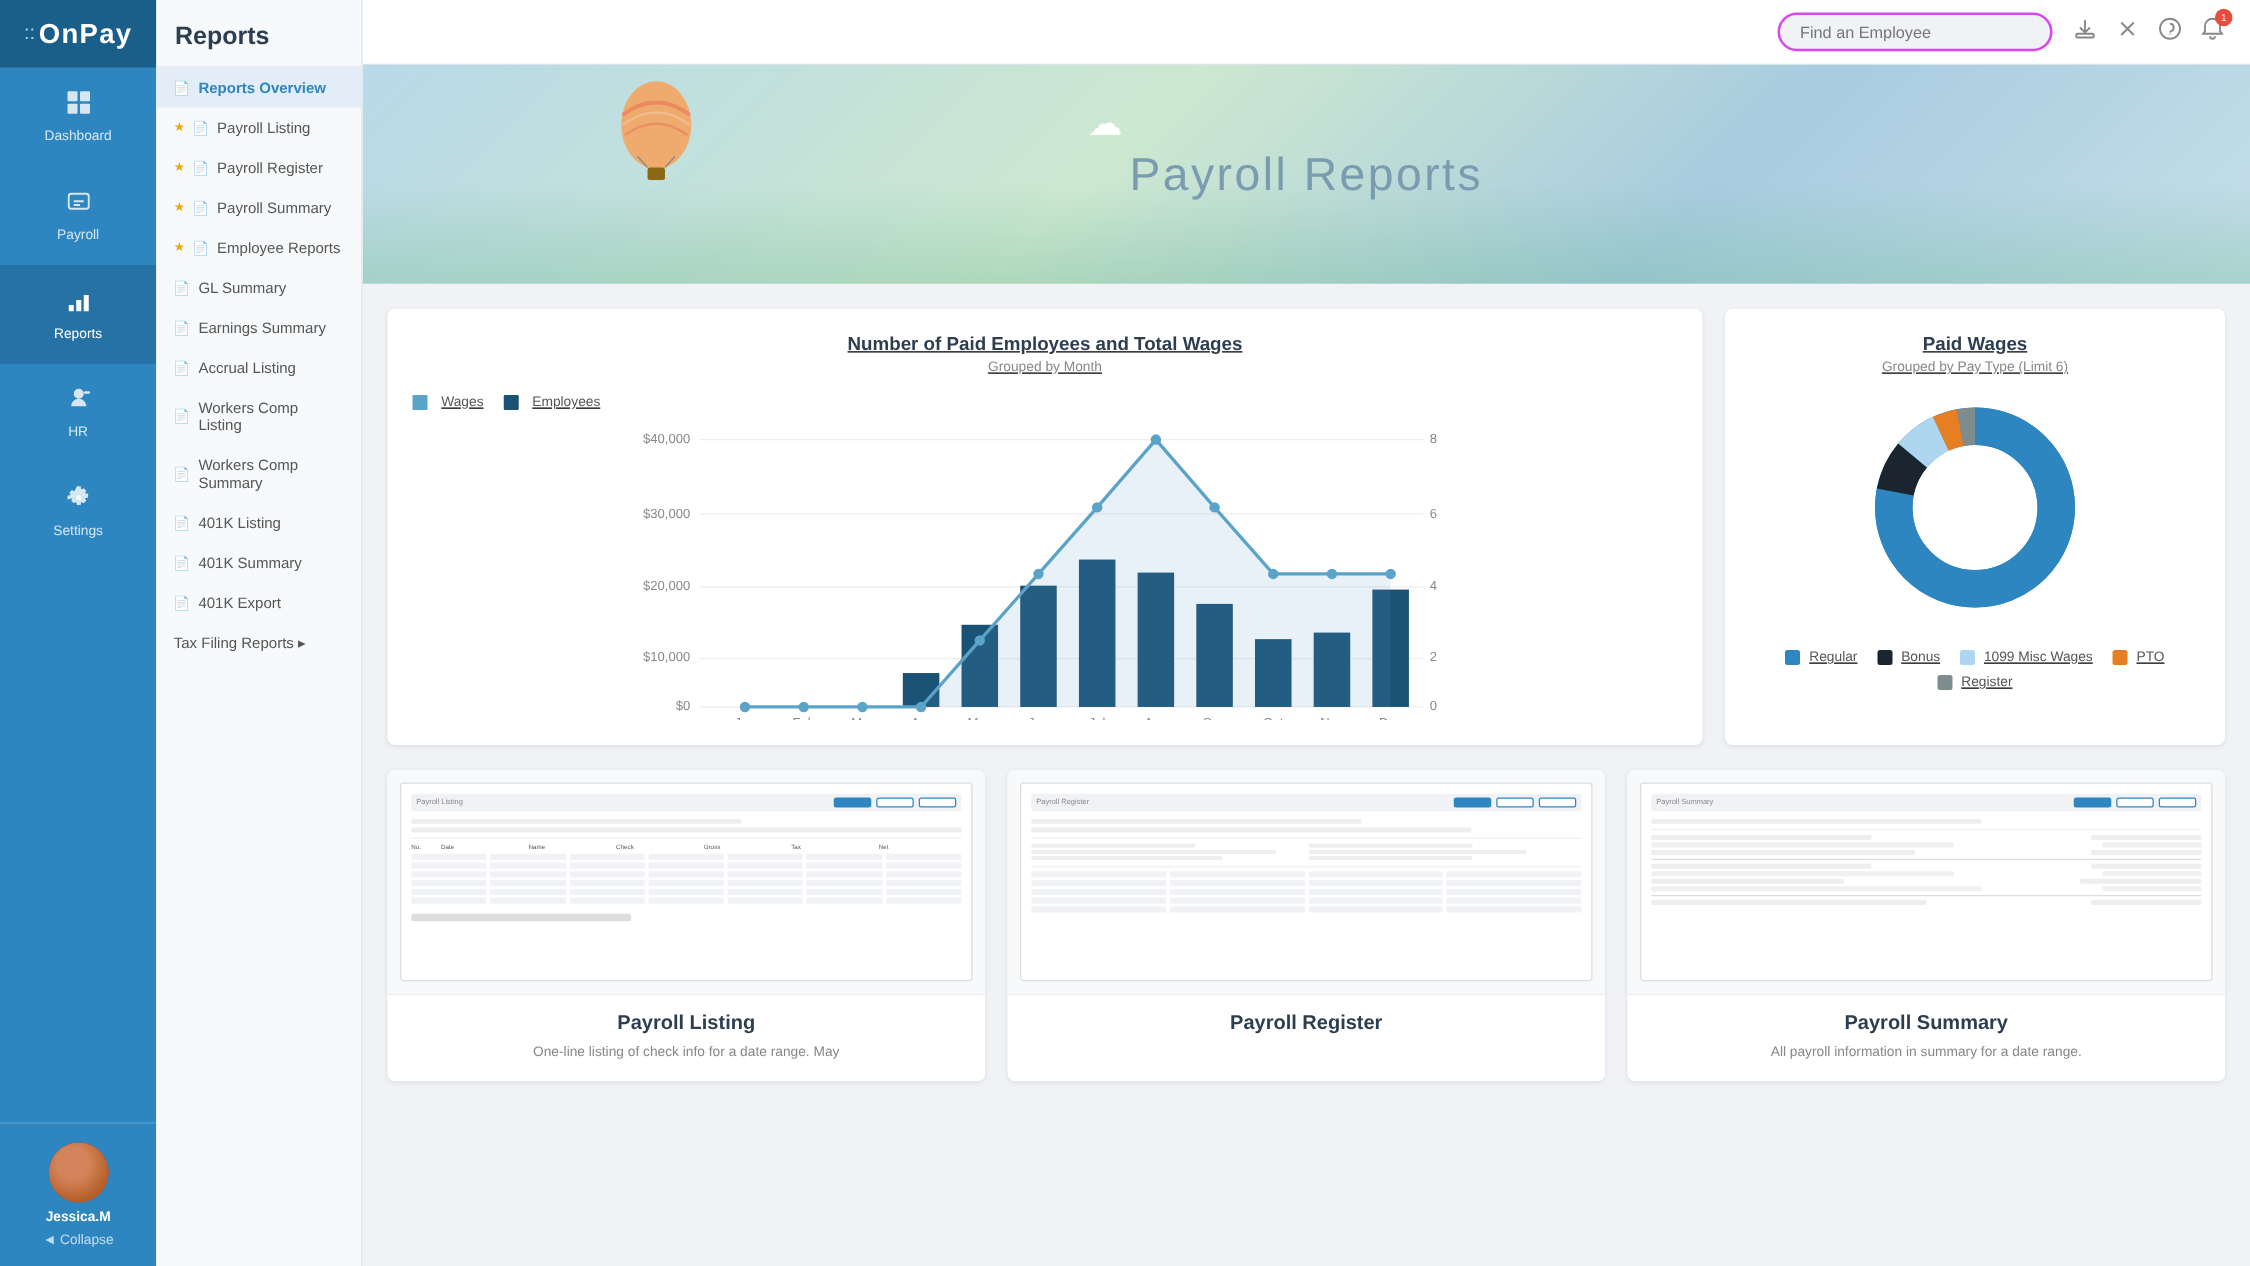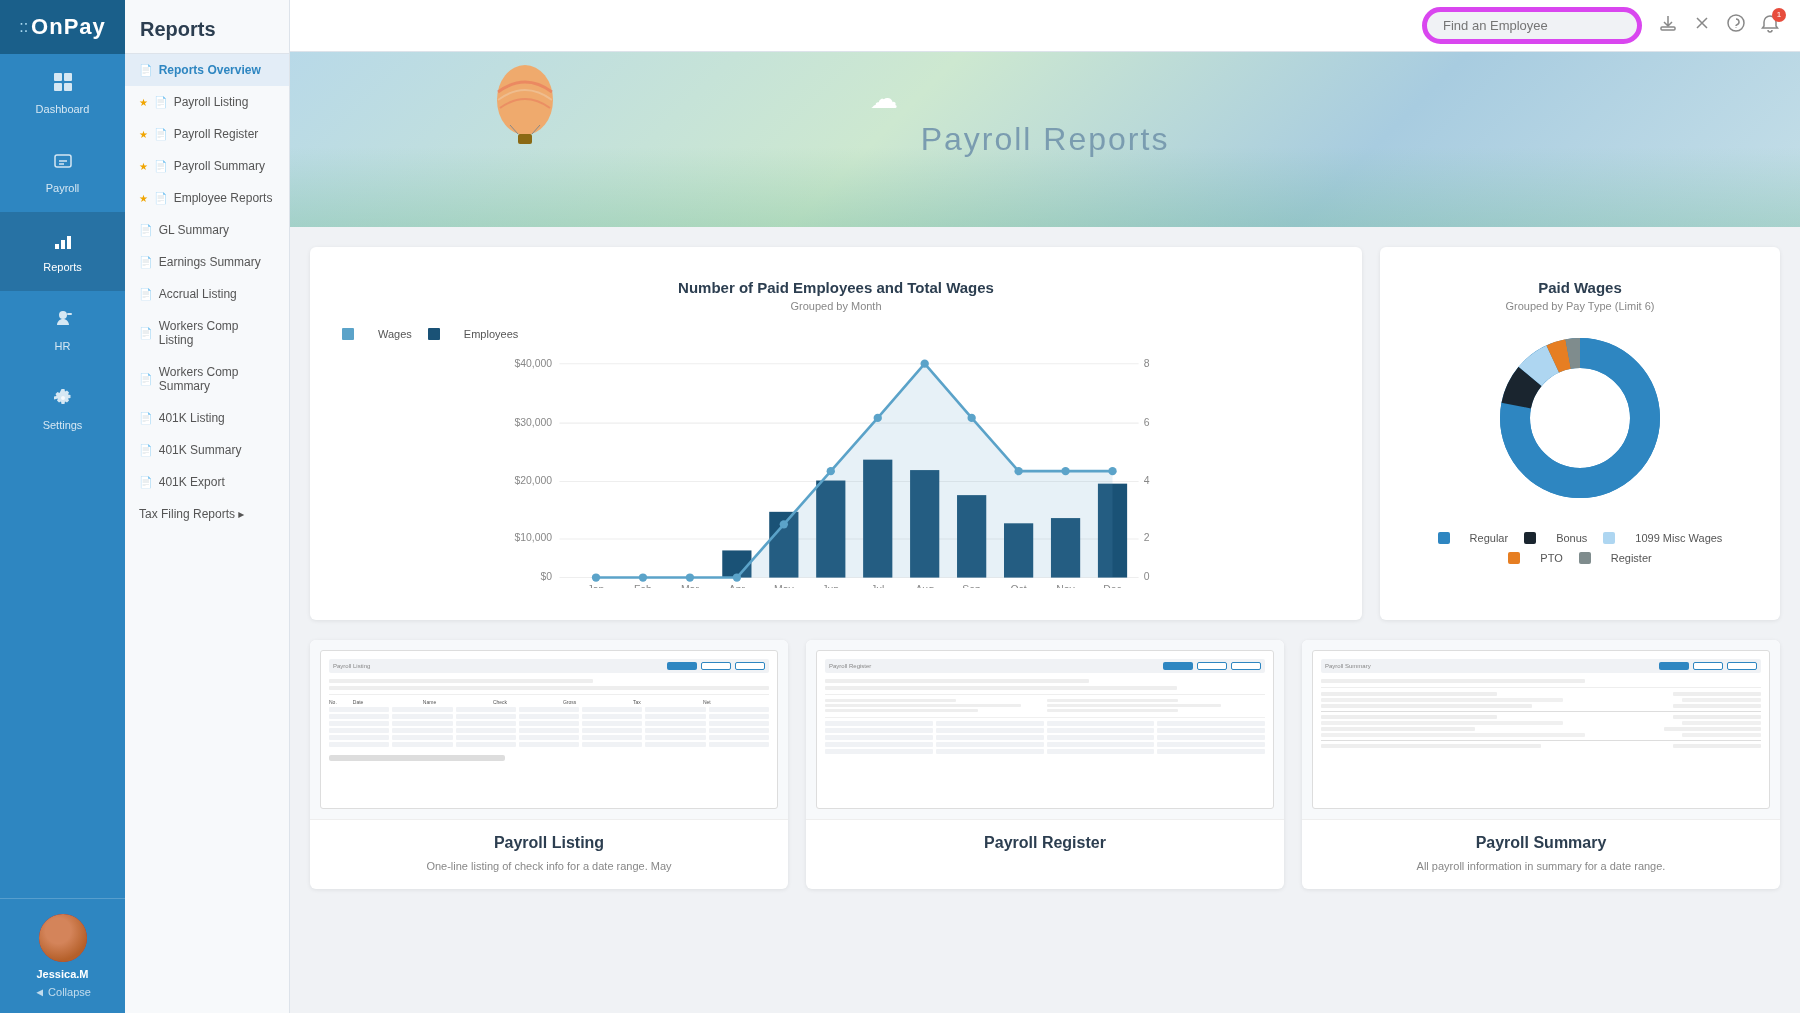--- a/index.html
+++ b/index.html
@@ -126,21 +126,21 @@
       height: 52px;
       display: flex;
       align-items: center;
       justify-content: flex-end;
       padding: 0 20px;
       border-bottom: 1px solid #dde3ea;
       gap: 16px;
     }
     .search-box {
       background: #f0f2f5;
-      border: 5px solid #d946ef;
+      border: 2px solid #d946ef;
       border-radius: 20px;
       padding: 6px 16px;
       font-size: 13px;
       color: #999;
       width: 220px;
       outline: none;
     }
     .topbar-icons { display: flex; gap: 14px; align-items: center; }
     .topbar-icon { color: #888; font-size: 18px; cursor: pointer; }
     .notification-badge {
@@ -174,21 +174,21 @@
       width: 100%;
       height: 175px;
       background: linear-gradient(135deg, #b8d9e8 0%, #cde8d0 40%, #a8cce0 70%, #c5dfe8 100%);
       position: relative;
       display: flex;
       align-items: center;
       justify-content: center;
       overflow: hidden;
     }
     .hero-title {
-      font-size: 32px;
+      font-size: 37px;
       font-weight: 300;
       color: #7a9cb0;
       letter-spacing: 2px;
       position: relative;
       z-index: 2;
     }
     .hero-balloon {
       position: absolute;
       left: 200px;
       top: 10px;
@@ -215,22 +215,23 @@
     
     .cards-grid {
       padding: 20px;
       display: grid;
       grid-template-columns: 1fr 400px;
       gap: 18px;
     }
     .card {
       background: white;
       border-radius: 6px;
-      padding: 32px;
+      padding: 20px;
       box-shadow: 0 1px 4px rgba(0,0,0,0.08);
+      text-decoration: underline;
     }
     .card-title {
       font-size: 15px;
       font-weight: 700;
       color: #2c3e50;
       text-align: center;
       margin-bottom: 4px;
     }
     .card-subtitle {
       font-size: 11px;
@@ -240,21 +241,21 @@
     }
 
     
     .chart-area { position: relative; height: 240px; }
     .chart-svg { width: 100%; height: 100%; }
 
     
     .donut-container { display: flex; flex-direction: column; align-items: center; }
     .donut-svg { width: 180px; height: 180px; }
     .donut-legend { display: flex; flex-wrap: wrap; gap: 8px 16px; justify-content: center; margin-top: 24px; font-size: 11px; color: #555; }
-    .legend-item { display: flex; align-items: center; gap: 20px; }
+    .legend-item { display: flex; align-items: center; gap: 7px; }
     .legend-dot { width: 12px; height: 12px; border-radius: 2px; flex-shrink: 0; }
 
     
     .thumbnails-grid {
       padding: 0 20px 20px;
       display: grid;
       grid-template-columns: repeat(3, 1fr);
       gap: 18px;
     }
     .thumb-card {

